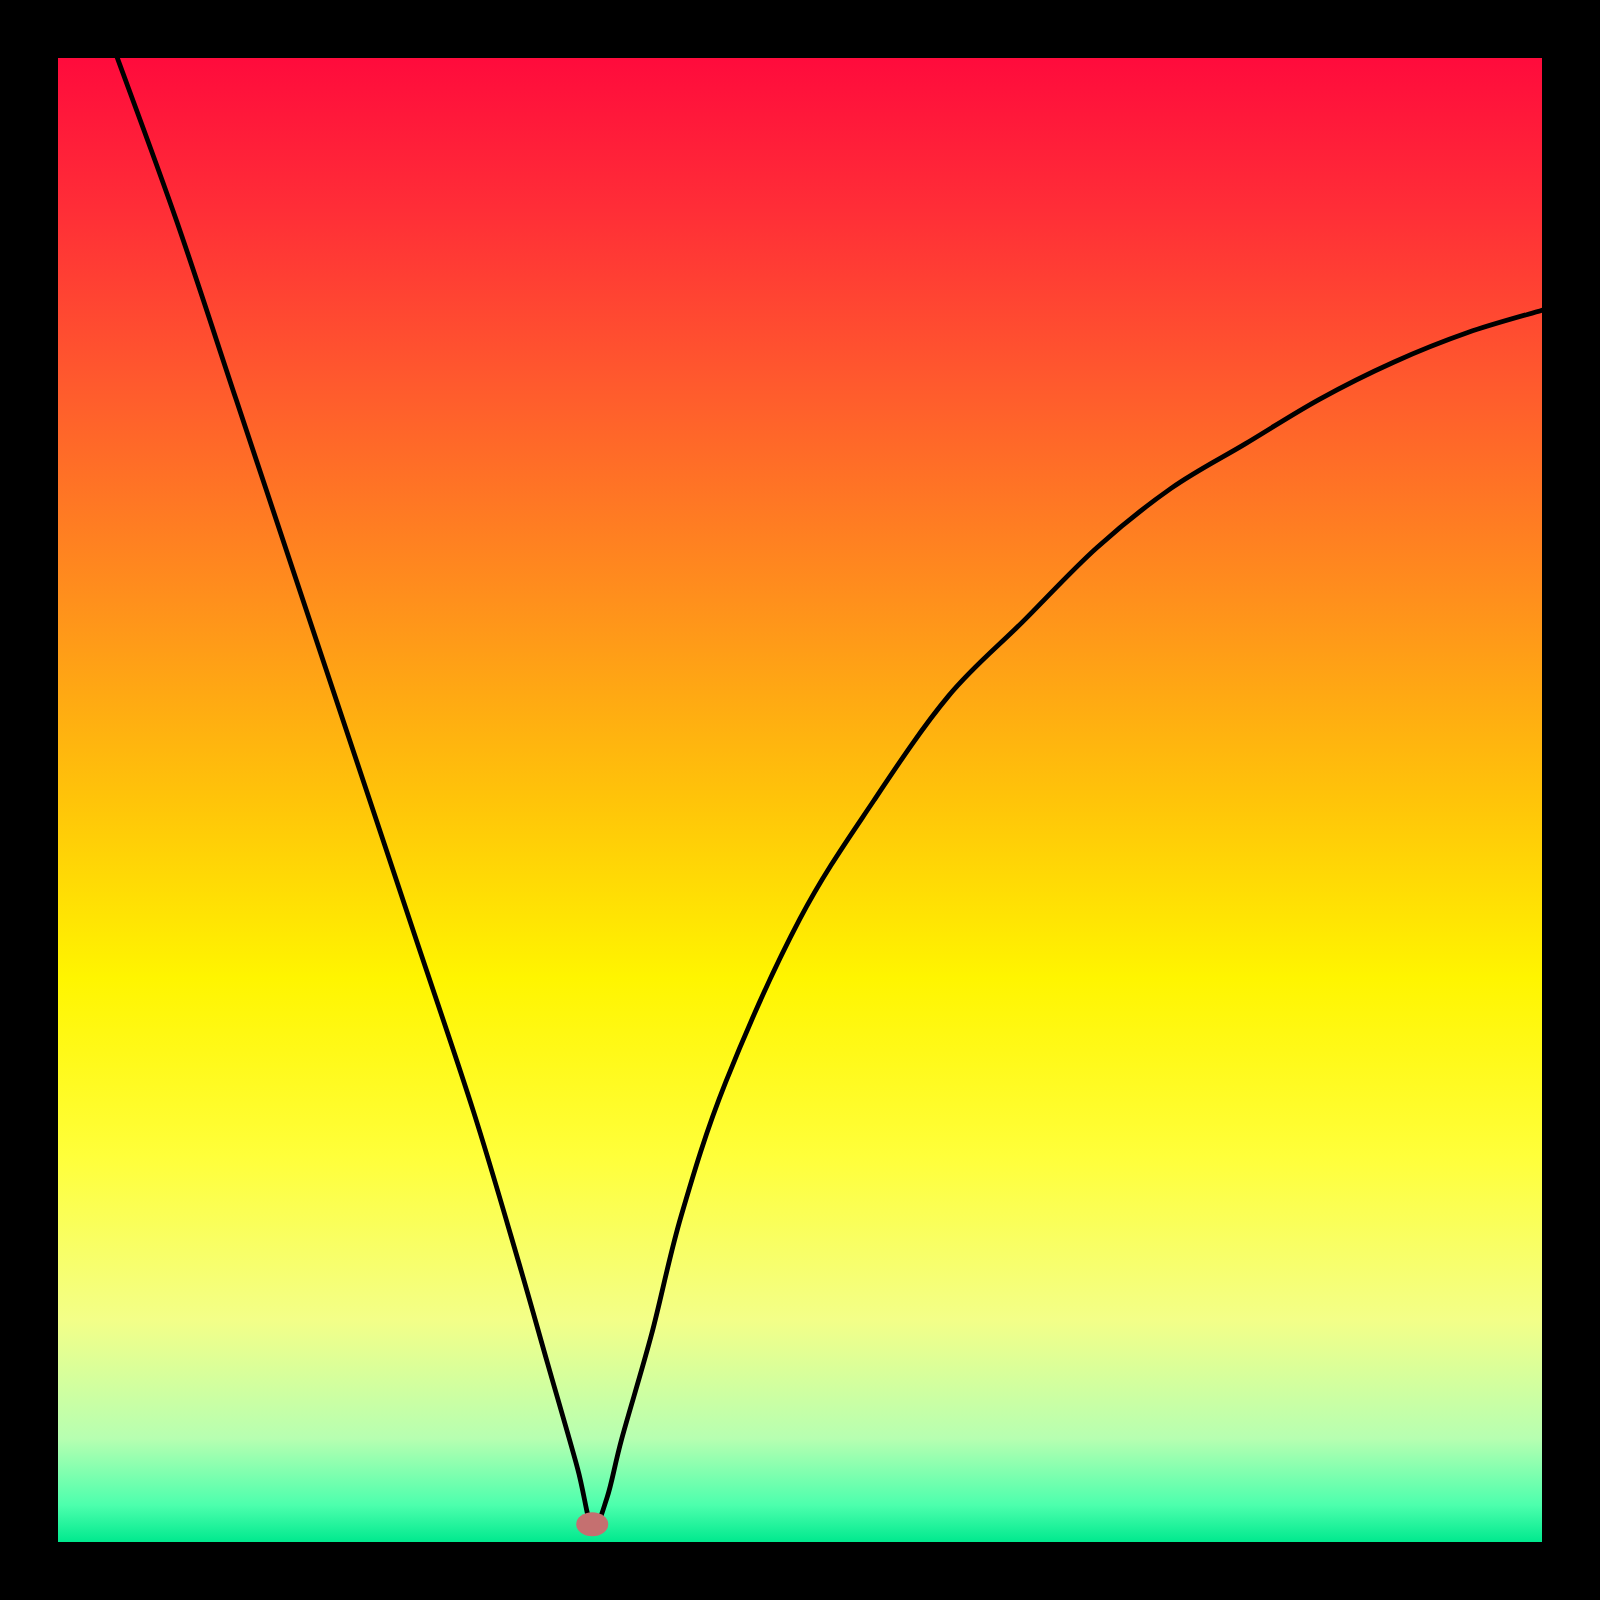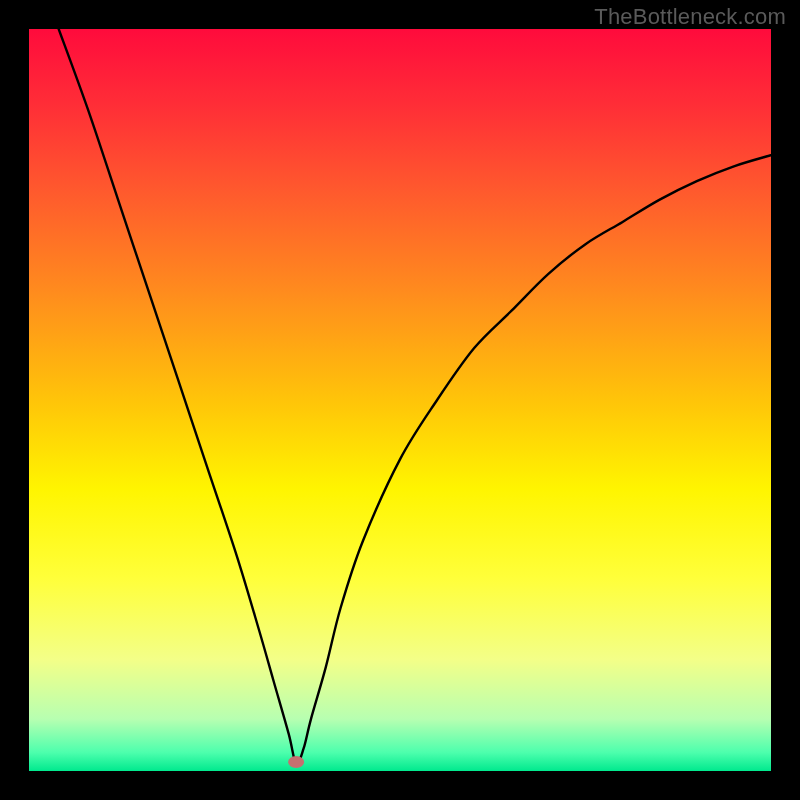--- a/index.html
+++ b/index.html
@@ -34,21 +34,20 @@
     top: 29px;
     width: 742px;
     height: 742px;
     display: block;
   }
 </style>
 </head>
 <body>
 
 <div class="frame">
-  <div class="watermark">TheBottleneck.com</div>
 
   <svg class="plot" viewBox="0 0 742 742" preserveAspectRatio="none">
     <defs>
       <linearGradient id="bg-grad" x1="0" y1="0" x2="0" y2="1">
           <stop offset="0%" stop-color="#ff0b3c"></stop>
           <stop offset="10%" stop-color="#ff2d37"></stop>
           <stop offset="22%" stop-color="#ff5a2d"></stop>
           <stop offset="35%" stop-color="#ff8a1e"></stop>
           <stop offset="50%" stop-color="#ffc409"></stop>
           <stop offset="62%" stop-color="#fff500"></stop>

